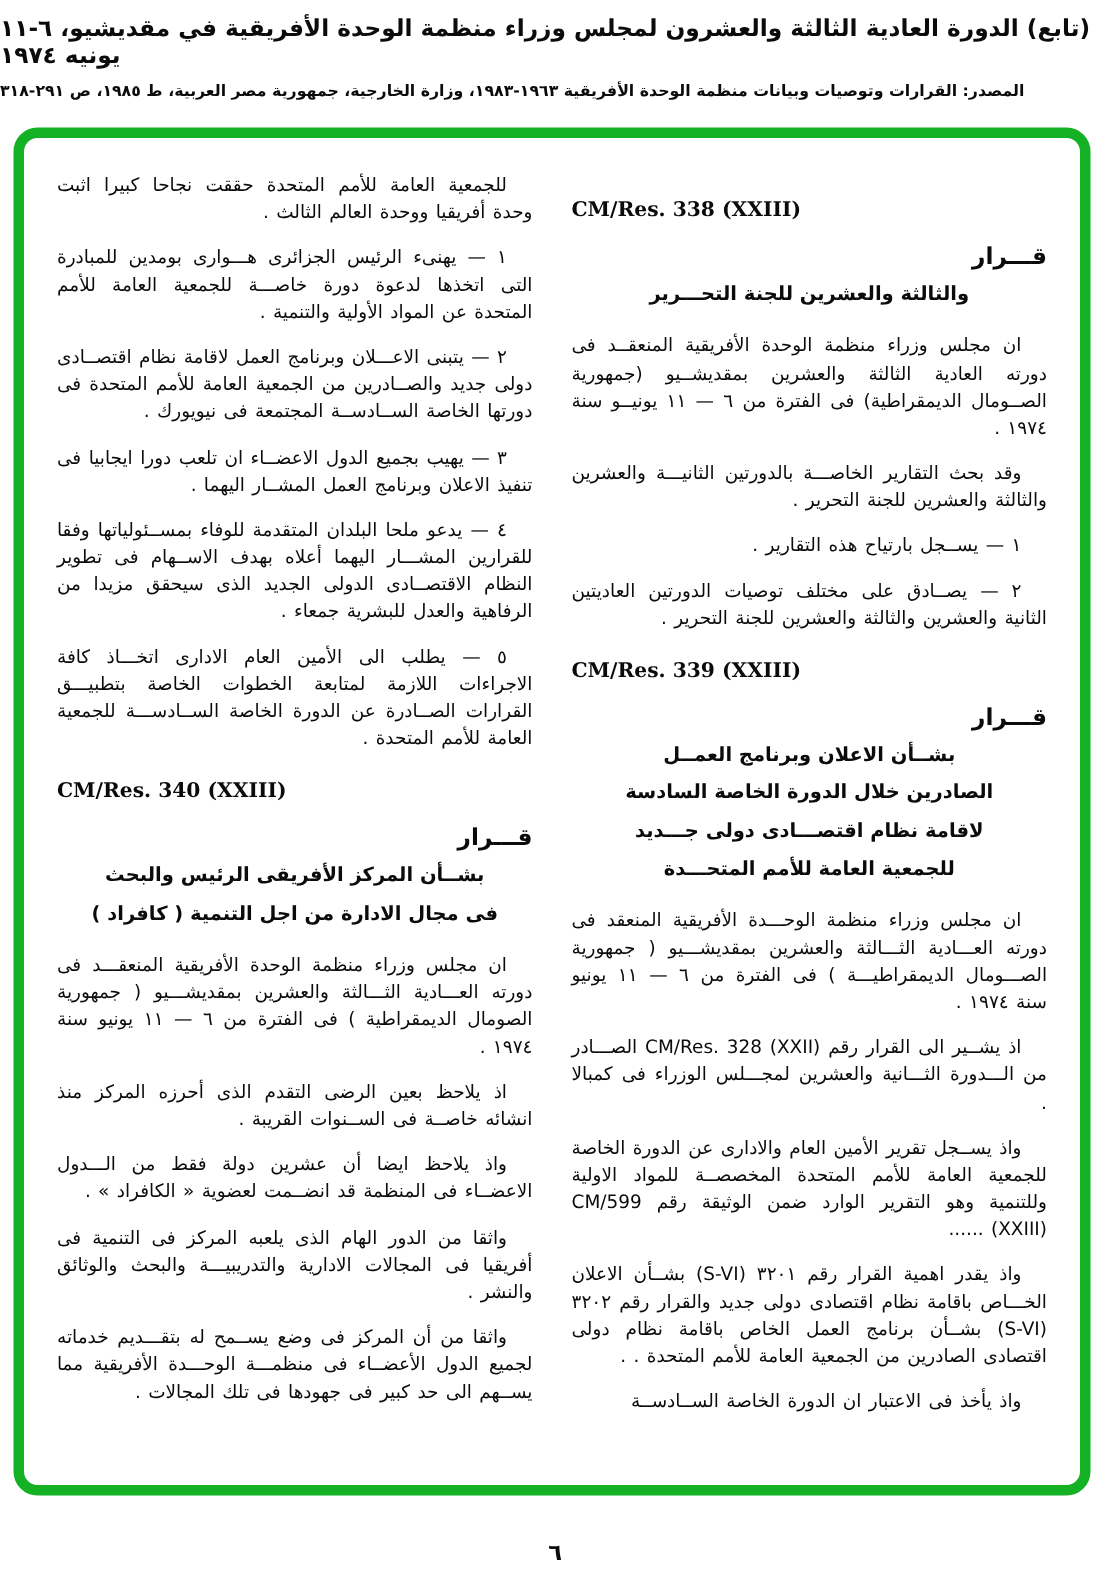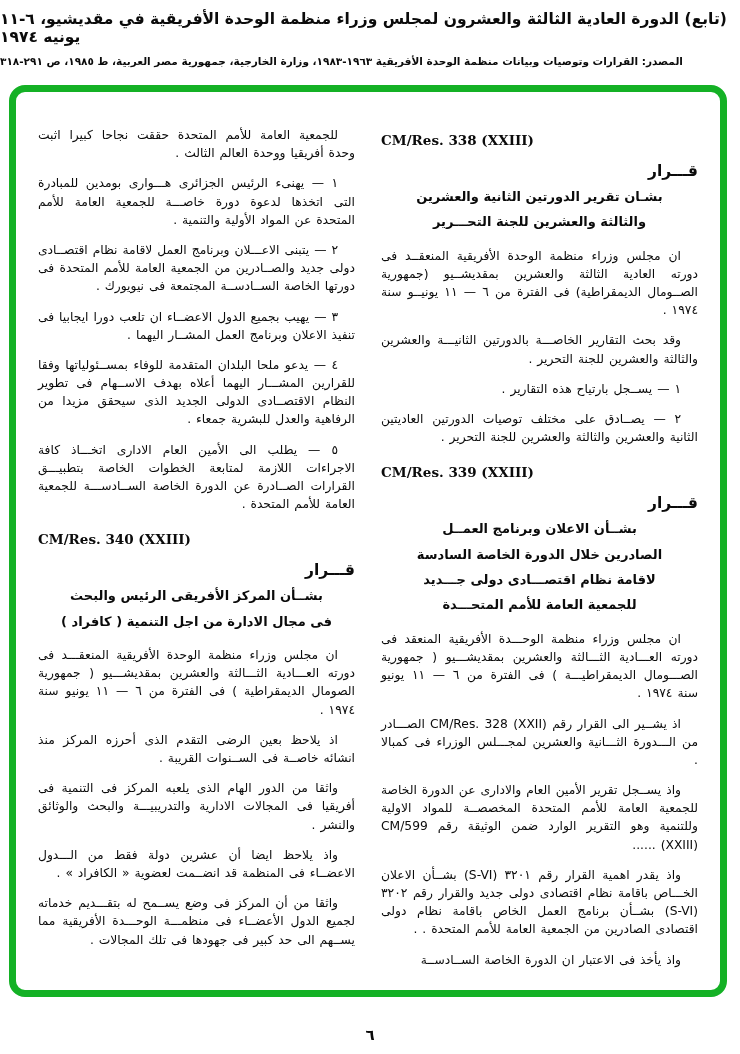--- a/index.html
+++ b/index.html
@@ -24,41 +24,40 @@
     font-family:"DejaVu Serif","Liberation Serif",serif;
     font-weight:bold;font-size:13.5px;margin:18px 0 4px 0;
   }
   .ref.first{margin-top:20px;}
   .res-title{font-weight:bold;font-size:15.5px;margin:14px 0 4px 0;}
   .res-sub{text-align:center;font-weight:bold;font-size:13px;line-height:1.95;}
   .para{
     font-size:12.3px;line-height:1.48;text-align:justify;text-indent:17px;
     margin:12px 0;word-spacing:1px;
   }
-  .para.first{margin-top:14px;}
+  .para.first{margin-top:2px;}
   .footer{
     position:absolute;bottom:10px;left:0;right:0;text-align:center;
     font-size:15px;font-weight:bold;
   }
 </style>
 </head>
 <body>
 
 <div class="header">
   <div class="header-line1">(تابع) الدورة العادية الثالثة والعشرون لمجلس وزراء منظمة الوحدة الأفريقية في مقديشيو، ٦-١١ يونيه ١٩٧٤</div>
   <div class="header-line2">المصدر: القرارات وتوصيات وبيانات منظمة الوحدة الأفريقية ١٩٦٣-١٩٨٣، وزارة الخارجية، جمهورية مصر العربية، ط ١٩٨٥، ص ٢٩١-٣١٨</div>
 </div>
 
 <div class="frame">
   <div class="columns">
 
     <div class="col">
       <div class="ref first">CM/Res. 338 (XXIII)</div>
       <div class="res-title">قـــرار</div>
-      <div class="res-sub">بشـان تقرير الدورتين الثانية والعشرين</div>
       <div class="res-sub">والثالثة والعشرين للجنة التحـــرير</div>
       <div class="para">ان مجلس وزراء منظمة الوحدة الأفريقية المنعقــد فى دورته العادية الثالثة والعشرين بمقديشــيو (جمهورية الصــومال الديمقراطية) فى الفترة من ٦ — ١١ يونيــو سنة ١٩٧٤ .</div>
       <div class="para">وقد بحث التقارير الخاصـــة بالدورتين الثانيـــة والعشرين والثالثة والعشرين للجنة التحرير .</div>
       <div class="para">١ — يســجل بارتياح هذه التقارير .</div>
       <div class="para">٢ — يصــادق على مختلف توصيات الدورتين العاديتين الثانية والعشرين والثالثة والعشرين للجنة التحرير .</div>
 
       <div class="ref">CM/Res. 339 (XXIII)</div>
       <div class="res-title">قـــرار</div>
       <div class="res-sub">بشــأن الاعلان وبرنامج العمــل</div>
       <div class="res-sub">الصادرين خلال الدورة الخاصة السادسة</div>
@@ -78,21 +77,21 @@
       <div class="para">٣ — يهيب بجميع الدول الاعضــاء ان تلعب دورا ايجابيا فى تنفيذ الاعلان وبرنامج العمل المشــار اليهما .</div>
       <div class="para">٤ — يدعو ملحا البلدان المتقدمة للوفاء بمســئولياتها وفقا للقرارين المشـــار اليهما أعلاه بهدف الاســهام فى تطوير النظام الاقتصــادى الدولى الجديد الذى سيحقق مزيدا من الرفاهية والعدل للبشرية جمعاء .</div>
       <div class="para">٥ — يطلب الى الأمين العام الادارى اتخـــاذ كافة الاجراءات اللازمة لمتابعة الخطوات الخاصة بتطبيـــق القرارات الصــادرة عن الدورة الخاصة الســادســـة للجمعية العامة للأمم المتحدة .</div>
 
       <div class="ref">CM/Res. 340 (XXIII)</div>
       <div class="res-title">قـــرار</div>
       <div class="res-sub">بشــأن المركز الأفريقى الرئيس والبحث</div>
       <div class="res-sub">فى مجال الادارة من اجل التنمية ( كافراد )</div>
       <div class="para">ان مجلس وزراء منظمة الوحدة الأفريقية المنعقـــد فى دورته العـــادية الثـــالثة والعشرين بمقديشـــيو ( جمهورية الصومال الديمقراطية ) فى الفترة من ٦ — ١١ يونيو سنة ١٩٧٤ .</div>
       <div class="para">اذ يلاحظ بعين الرضى التقدم الذى أحرزه المركز منذ انشائه خاصــة فى الســنوات القريبة .</div>
+      <div class="para">واذ يلاحظ ايضا أن عشرين دولة فقط من الـــدول الاعضــاء فى المنظمة قد انضــمت لعضوية « الكافراد » .</div>
       <div class="para">واثقا من الدور الهام الذى يلعبه المركز فى التنمية فى أفريقيا فى المجالات الادارية والتدريبيـــة والبحث والوثائق والنشر .</div>
-      <div class="para">واذ يلاحظ ايضا أن عشرين دولة فقط من الـــدول الاعضــاء فى المنظمة قد انضــمت لعضوية « الكافراد » .</div>
       <div class="para">واثقا من أن المركز فى وضع يســمح له بتقـــديم خدماته لجميع الدول الأعضــاء فى منظمـــة الوحـــدة الأفريقية مما يســهم الى حد كبير فى جهودها فى تلك المجالات .</div>
     </div>
 
   </div>
 </div>
 
 <div class="footer">٦</div>
 
 </body></html>

